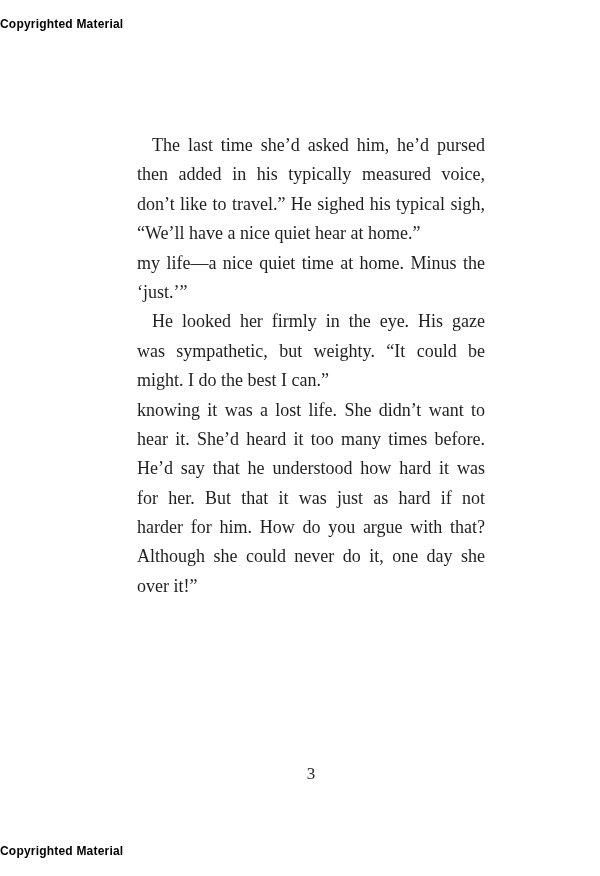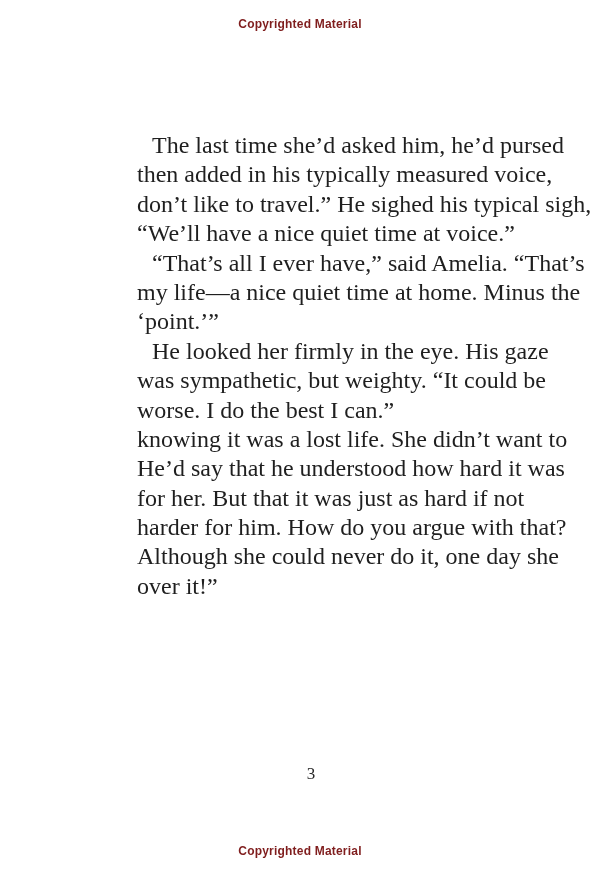--- a/index.html
+++ b/index.html
@@ -12,36 +12,35 @@
     width: 600px;
     height: 876px;
     background: #ffffff;
     overflow: hidden;
     font-family: "Liberation Serif", serif;
   }
   .notice {
     position: absolute;
     left: 0;
     width: 600px;
-    text-align: center;
     font-family: "Liberation Sans", sans-serif;
     font-weight: bold;
     font-size: 12px;
     letter-spacing: 0.2px;
-    color: #7f1d1d;
+    color: #000000;
   }
   .notice.top { top: 17px; }
   .notice.bottom { top: 844px; }
   .text-column {
     position: absolute;
     top: 131px;
     left: 137px;
     width: 348px;
     font-family: "Liberation Serif", serif;
-    font-size: 24px;
+    font-size: 18px;
     color: #1f1f1f;
   }
   .line {
     height: 29.4px;
     line-height: 29.4px;
     text-align: justify;
     text-align-last: justify;
     white-space: nowrap;
   }
   .line.first { text-indent: 15px; }
@@ -60,28 +59,28 @@
 </head>
 <body>
 
 <div class="page">
   <div class="notice top">Copyrighted Material</div>
 
   <div class="text-column" id="body-column">
       <div class="line first">The last time she’d asked him, he’d pursed</div>
       <div class="line">then added in his typically measured voice,</div>
       <div class="line">don’t like to travel.” He sighed his typical sigh,</div>
-      <div class="line last">“We’ll have a nice quiet time at voice.”</div>
-      <div class="line first">“That’s all I ever have,” said Amelia. “That’s</div>
+      <div class="line last">“We’ll have a nice quiet hear at home.”</div>
       <div class="line">my life—a nice quiet time at home. Minus the</div>
-      <div class="line last">‘point.’”</div>
+      <div class="line last">‘just.’”</div>
       <div class="line first">He looked her firmly in the eye. His gaze</div>
       <div class="line">was sympathetic, but weighty. “It could be</div>
-      <div class="line last">worse. I do the best I can.”</div>
+      <div class="line last">might. I do the best I can.”</div>
       <div class="line">knowing it was a lost life. She didn’t want to</div>
+      <div class="line">hear it. She’d heard it too many times before.</div>
       <div class="line">He’d say that he understood how hard it was</div>
       <div class="line">for her. But that it was just as hard if not</div>
       <div class="line">harder for him. How do you argue with that?</div>
       <div class="line">Although she could never do it, one day she</div>
       <div class="line last">over it!”</div>
     </div>
 
   <div class="page-number">3</div>
 
   <div class="notice bottom">Copyrighted Material</div>

